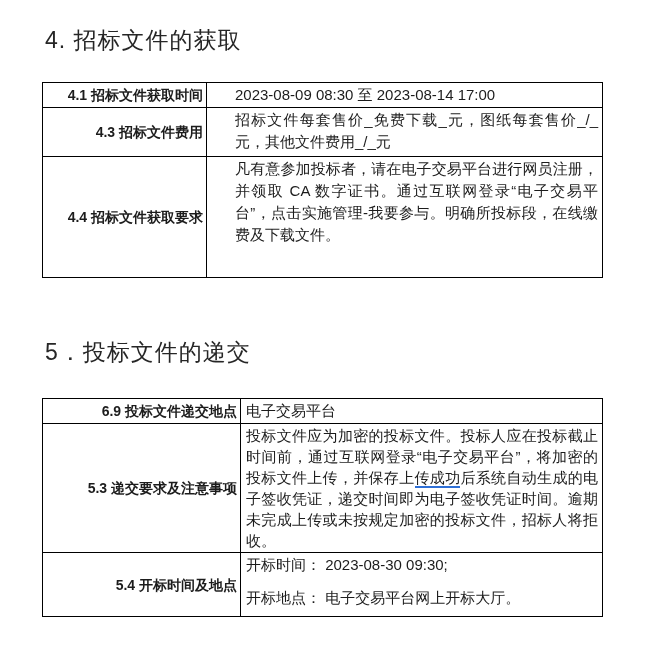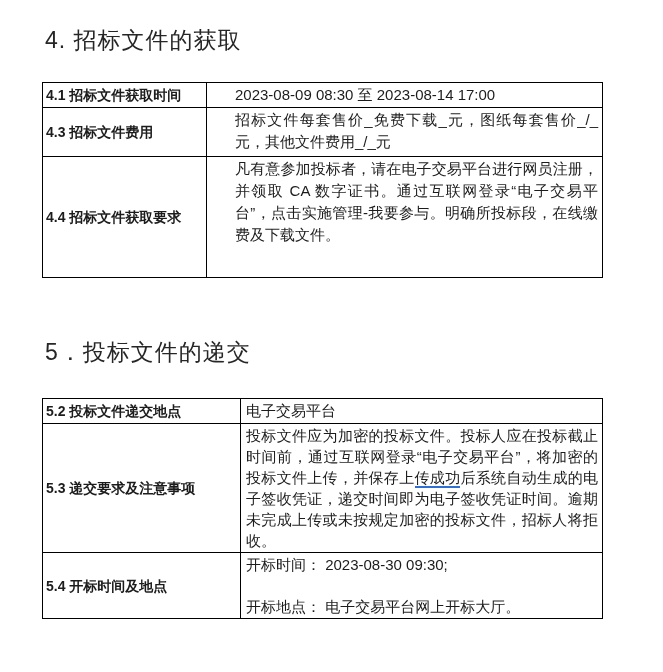--- a/index.html
+++ b/index.html
@@ -37,21 +37,21 @@
     background: #ffffff;
   }
   .table-4 { top: 82px; }
   .table-5 { top: 398px; }
 
   table.doc-table td {
     border: 1px solid #000000;
     overflow: hidden;
   }
   td.label-cell {
-    text-align: left;
+    text-align: right;
     vertical-align: middle;
     font-weight: 700;
     font-size: 14px;
     line-height: 18px;
     padding: 1px 3px;
   }
   td.content-cell {
     vertical-align: top;
     font-size: 15px;
     text-align: justify;
@@ -67,21 +67,21 @@
   .table-4 tr.r4 td { height: 118px; }
   .table-5 tr.r1 td { height: 44px; }
   .table-5 tr.r2 td { height: 22px; }
   .table-5 tr.r3 td { height: 123px; }
   .table-5 tr.r4 td { height: 61px; }
 
   .spell-mark {
     border-bottom: 2px solid #2e6fd6;
   }
   .para { margin: 0; }
-  .para + .para { margin-top: 21px; }
+  .para + .para { margin-top: 12px; }
 </style>
 </head>
 <body>
 
 <div class="page">
 
   <h1 class="heading heading-4">4. 招标文件的获取</h1>
 
   <table class="doc-table table-4">
     <colgroup>
@@ -106,21 +106,21 @@
 
   <h1 class="heading heading-5">5．投标文件的递交</h1>
 
   <table class="doc-table table-5">
     <colgroup>
       <col style="width:198px">
       <col style="width:362px">
     </colgroup>
     <tbody>
       <tr class="r2">
-        <td class="label-cell">5.2 投标文件递交地点</td>
+        <td class="label-cell">6.9 投标文件递交地点</td>
         <td class="content-cell">电子交易平台</td>
       </tr>
       <tr class="r3">
         <td class="label-cell">5.3 递交要求及注意事项</td>
         <td class="content-cell">
           <span>投标文件应为加密的投标文件。投标人应在投标截止时间前，通过互联网登录“电子交易平台”，将加密的投标文件上传，并保存上</span><span class="spell-mark">传成功</span><span>后系统自动生成的电子签收凭证，递交时间即为电子签收凭证时间。逾期未完成上传或未按规定加密的投标文件，招标人将拒收。</span>
         </td>
       </tr>
       <tr class="r4">
         <td class="label-cell">5.4 开标时间及地点</td>

